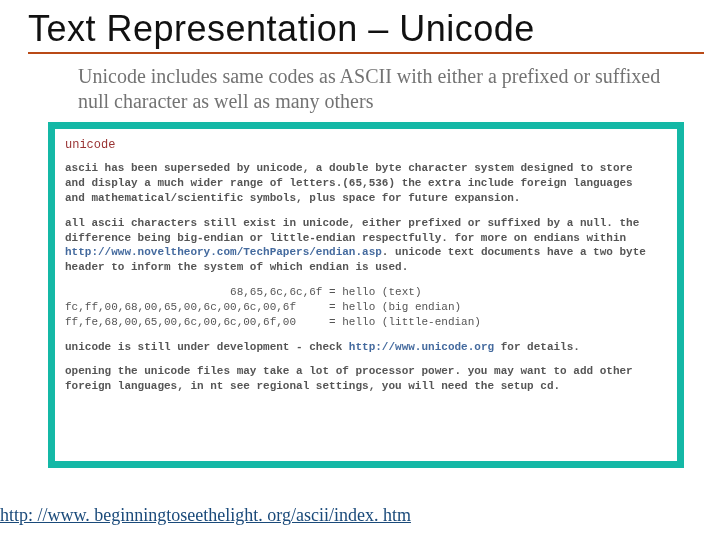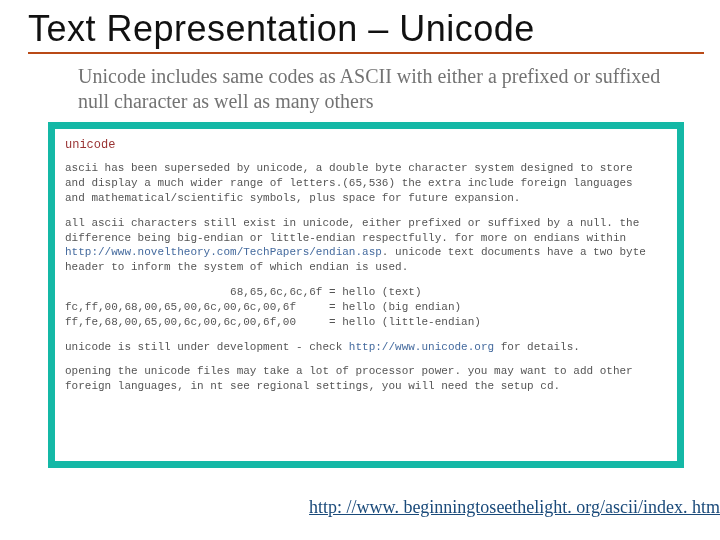--- a/index.html
+++ b/index.html
@@ -42,40 +42,41 @@
     padding: 8px 10px 6px 10px;
     font-family: "Courier New", monospace;
     font-size: 11px;
     color: #555;
     line-height: 1.35;
     height: 318px;
     overflow: hidden;
   }
   .clip p {
     margin: 0 16px 10px 0;
+    font-weight: bold;
   }
   .clip .sect {
     color: #933;
     font-size: 12px;
     margin-bottom: 8px;
   }
   .clip a {
     color: #446a9e;
     text-decoration: none;
   }
   .clip .ex {
     white-space: pre;
     margin: 0 0 10px 0;
   }
   .foot-link {
     position: absolute;
-    bottom: 22px;
+    bottom: 14px;
     left: 0;
     width: 100%;
-    text-align: right;
+    text-align: left;
   }
   .foot-link a {
     font-family: "Times New Roman", serif;
     font-size: 18px;
     color: #1a4a7a;
     text-decoration: underline;
   }
 </style>
 </head>
 <body>

